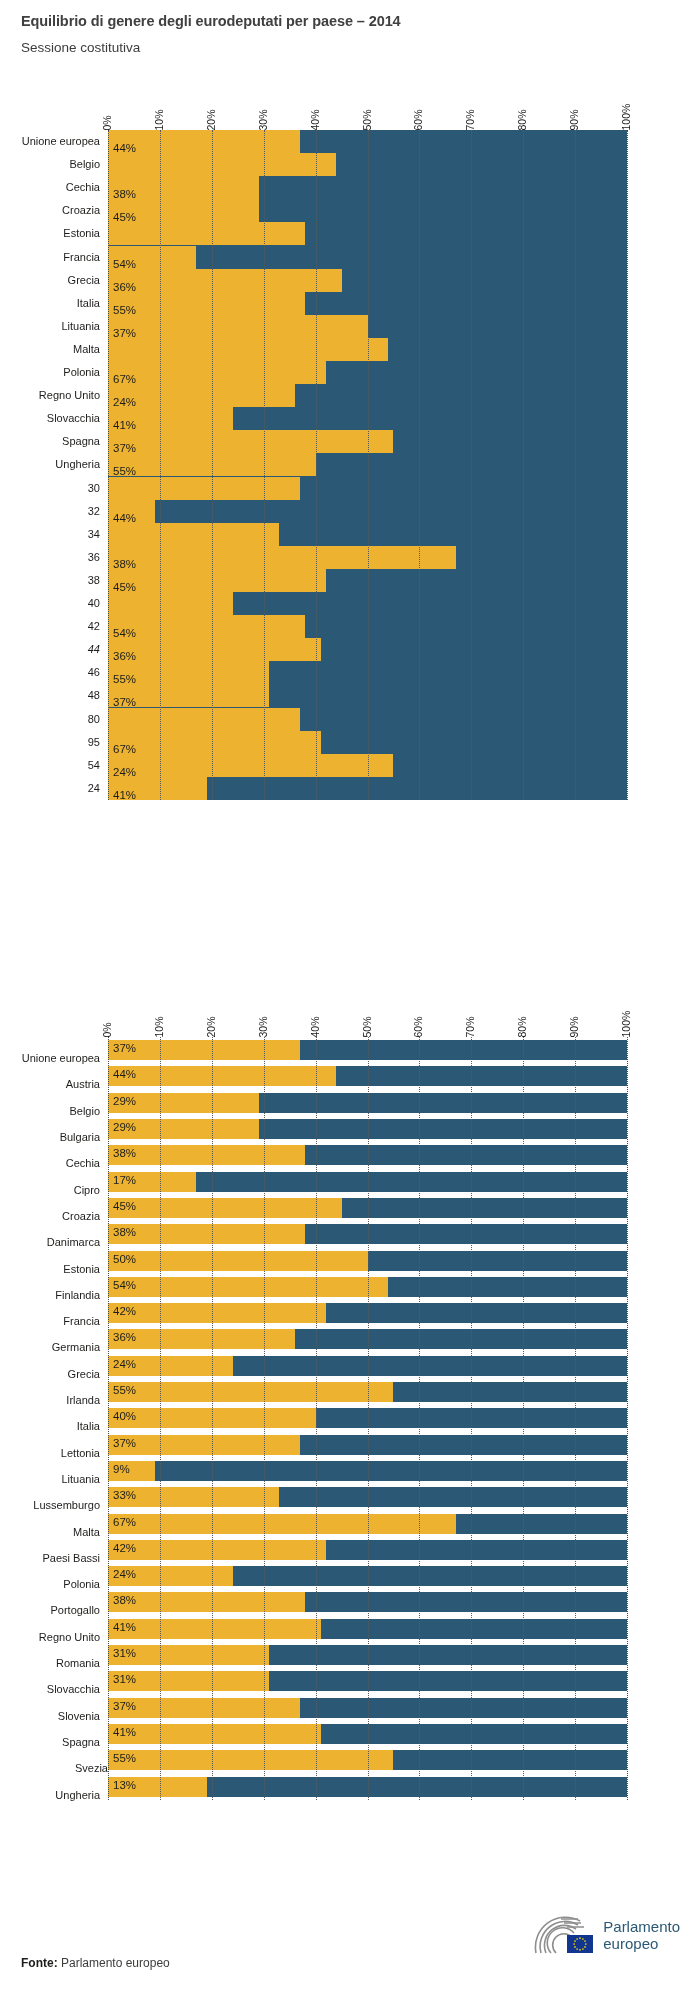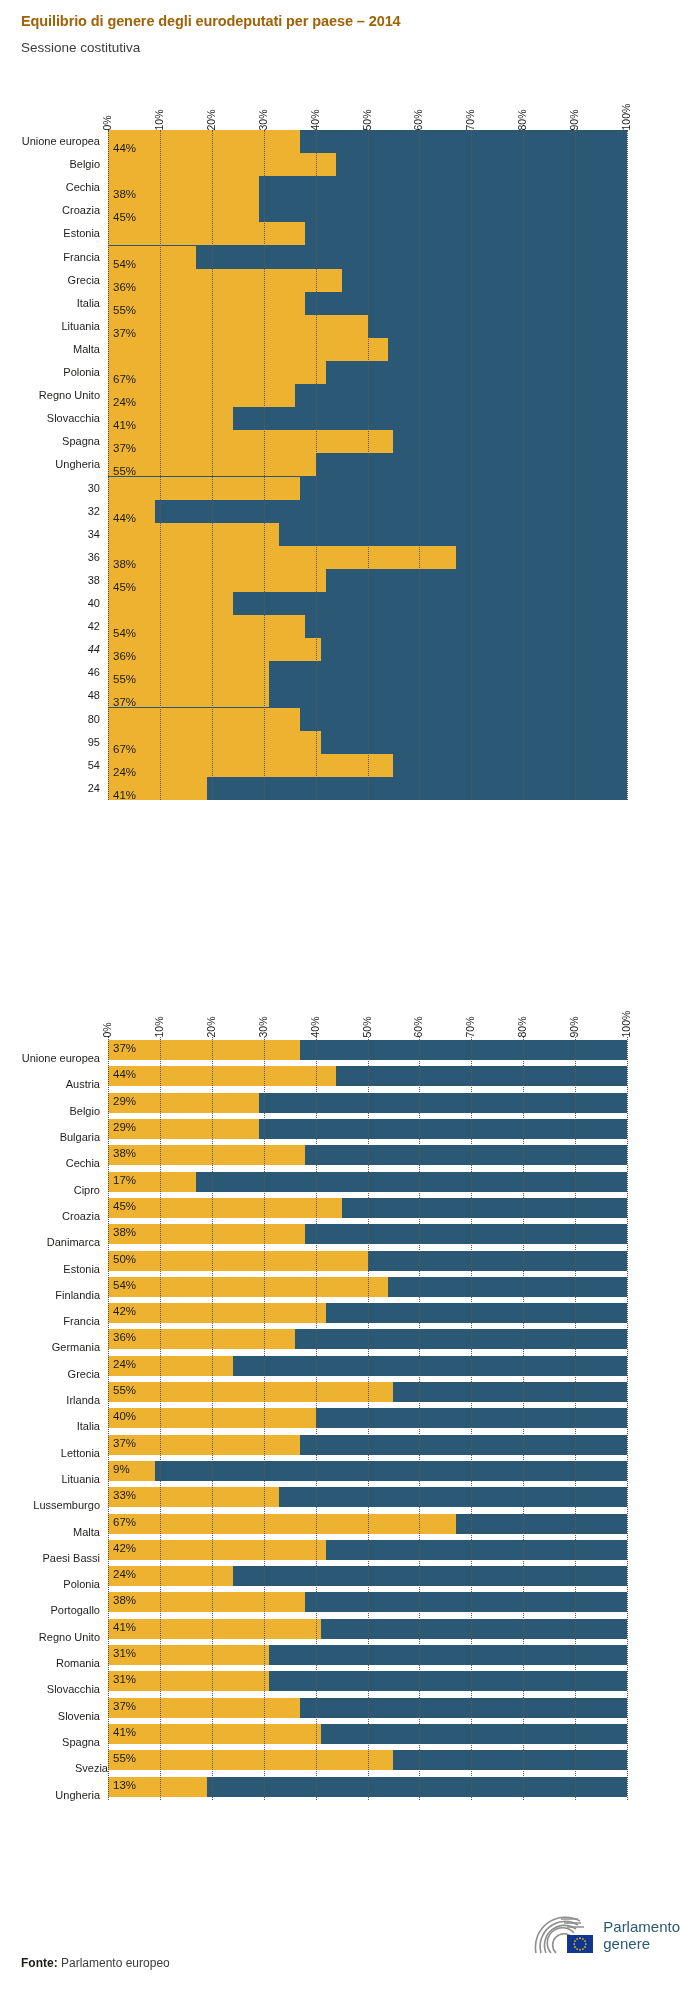--- a/index.html
+++ b/index.html
@@ -11,21 +11,21 @@
   #page {
     position: relative;
     width: 700px; height: 1993px;
     background: #ffffff;
     overflow: hidden;
   }
 
   
   .hdr-title {
     position: absolute; left: 21px; top: 13px;
-    font-size: 14.5px; font-weight: bold; color: #a16207;
+    font-size: 14.5px; font-weight: bold; color: #404040;
     letter-spacing: -0.1px; white-space: nowrap;
   }
   .hdr-sub {
     position: absolute; left: 21px; top: 40px;
     font-size: 13.5px; font-weight: normal; color: #3c3c3b;
     white-space: nowrap;
   }
 
   
   .chart { position: absolute; left: 0; width: 700px; }
@@ -613,17 +613,17 @@
             <circle cx="3" cy="10.9" r="0.85"></circle>
               <circle cx="2.2" cy="8" r="0.85"></circle>
             <circle cx="3" cy="5.1" r="0.85"></circle>
               <circle cx="5.1" cy="3" r="0.85"></circle>
           </g>
         </svg>
       </div>
     </div>
     <div class="ep-text">
       <div>Parlamento</div>
-      <div>genere</div>
+      <div>europeo</div>
     </div>
   </div>
 
 </div>
 
 </body></html>

